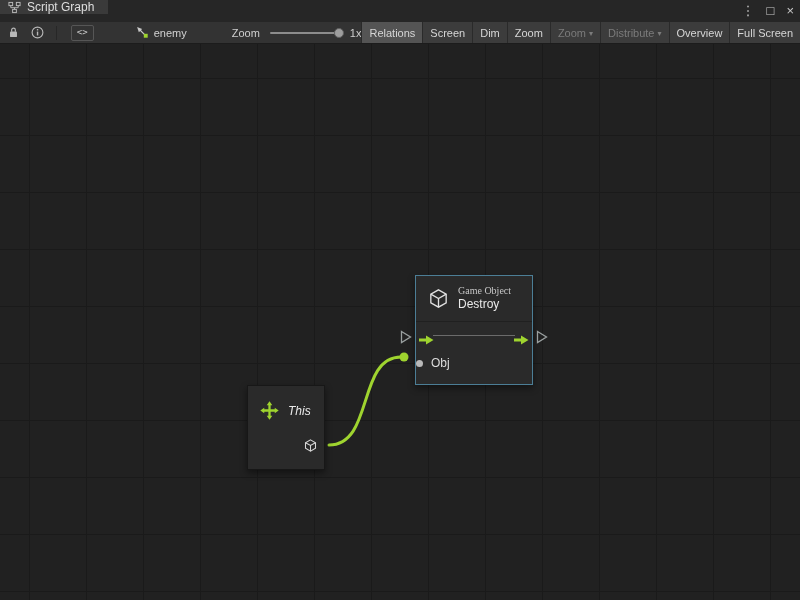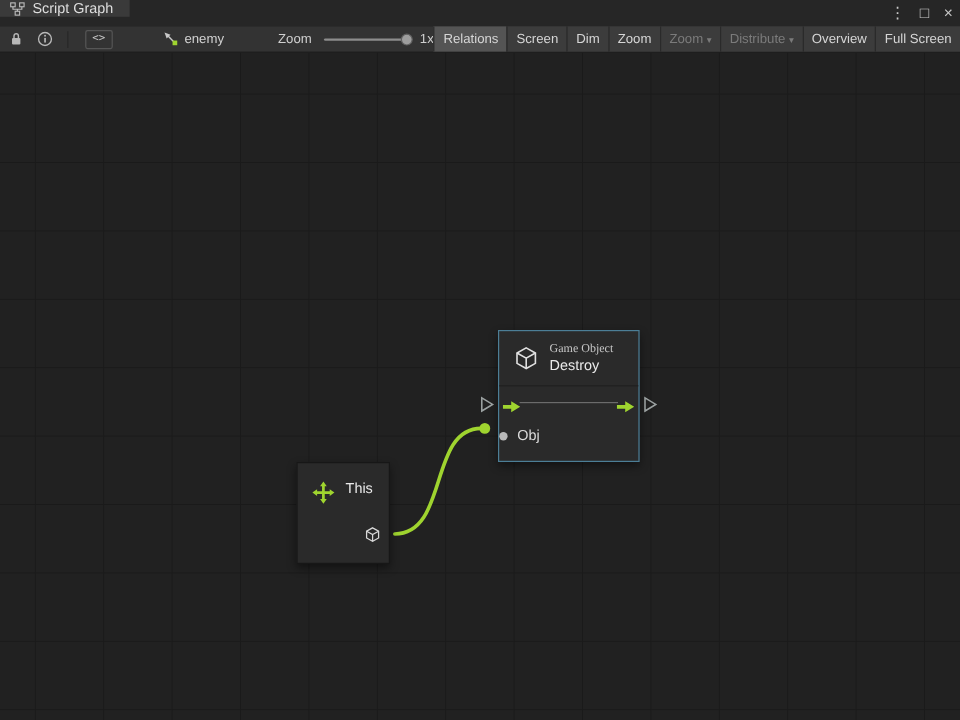--- a/index.html
+++ b/index.html
@@ -84,21 +84,21 @@
   .flow-arrow.in  { left:3px; }
   .flow-arrow.out { right:3px; }
   .obj-row { display:flex; align-items:center; gap:8px; height:26px; }
   .port-dot { width:7px; height:7px; border-radius:50%; background:#b9b9b9; }
   .obj-label { font-size:12px; color:#dcdcdc; }
   .port-tri { position:absolute; top:54px; width:12px; height:14px; }
   .port-tri.in  { left:-16px; }
   .port-tri.out { right:-16px; }
 
   .this-node { left:247px; top:341px; width:78px; height:85px; }
-  .this-row { display:flex; align-items:flex-start; gap:8px; padding:14px 0 0 11px; }
+  .this-row { display:flex; align-items:center; gap:8px; padding:14px 0 0 11px;font-style:italic; }
   .this-title { font-size:12px; color:#eaeaea; }
   .cube-port { position:absolute; right:6px; bottom:16px; width:15px; height:15px; }
 </style>
 </head>
 <body>
 
 <div class="tabbar">
   <div class="tab">
     <span style="display:flex">
       <svg width="13" height="13" viewBox="0 0 14 14">

